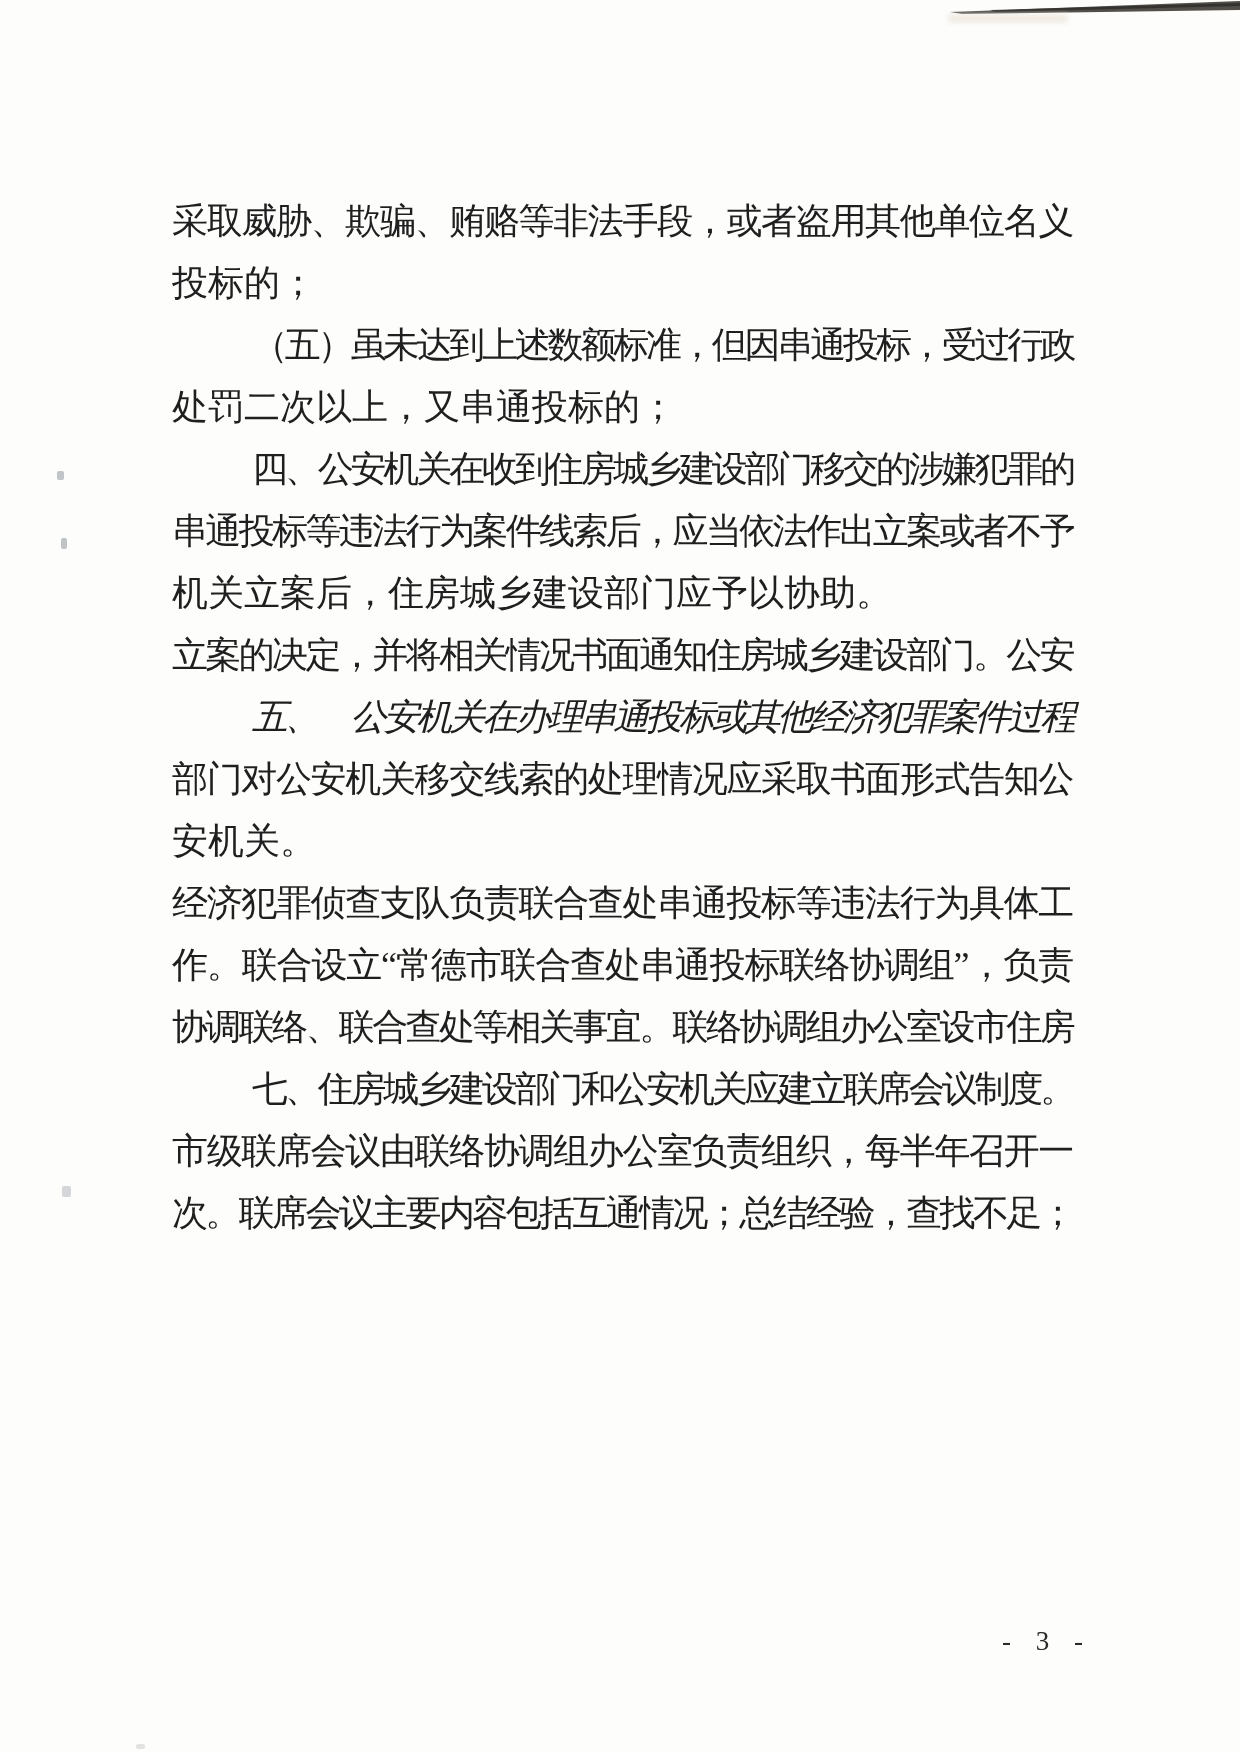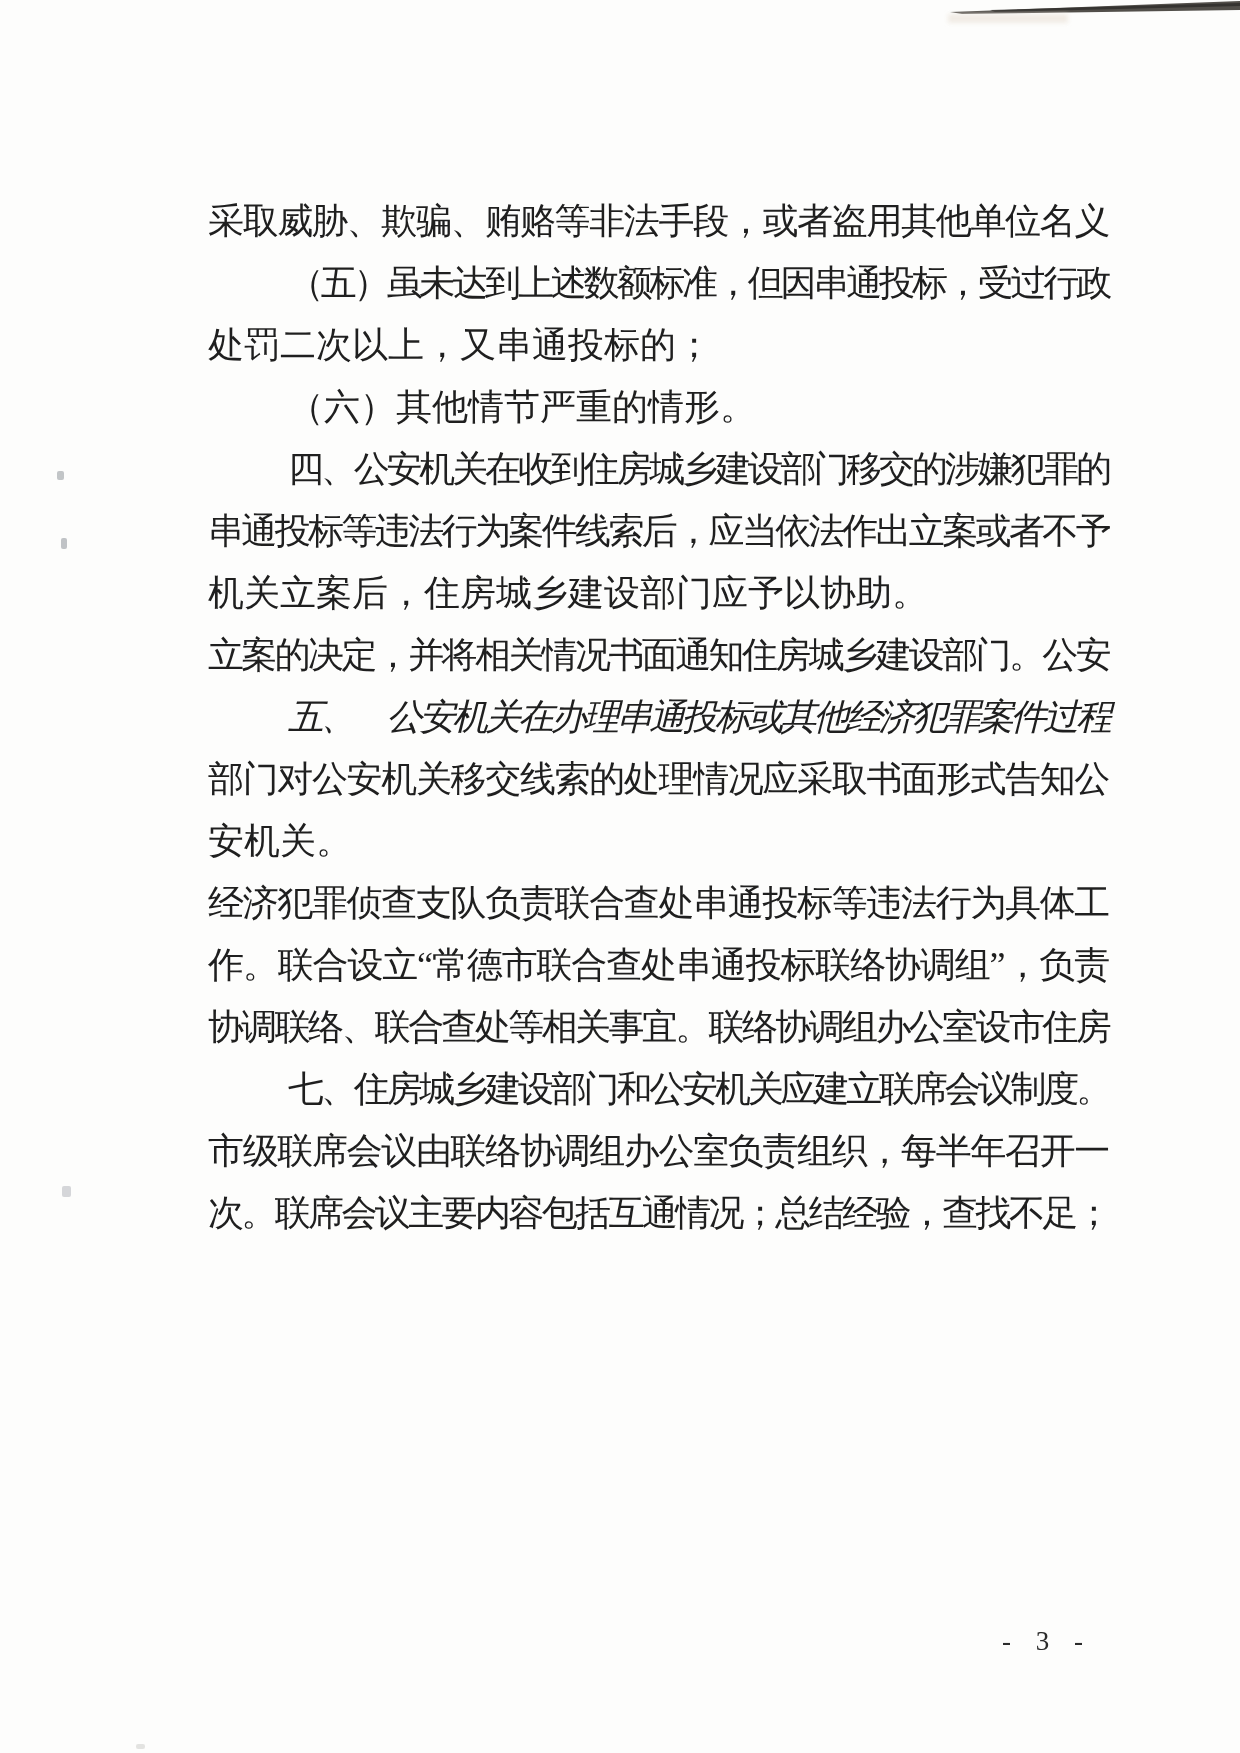--- a/index.html
+++ b/index.html
@@ -22,21 +22,20 @@
     top: 190px;
     width: 940px;
   }
   .doc-line {
     height: 62px;
     line-height: 62px;
     font-size: 36px;
     color: #1f1f1f;
     white-space: nowrap;
     text-rendering: optimizeLegibility;
-    margin-left: 36px;
   }
   .doc-line.indent { padding-left: 80px; }
   .line-text { display: inline-block; white-space: nowrap; }
 
   .page-number {
     position: absolute;
     left: 1002px;
     top: 1626px;
     font-size: 27px;
     letter-spacing: 9px;
@@ -76,23 +75,23 @@
   </svg>
   <div class="smudge"></div>
 
   <div class="speck speck-1"></div>
   <div class="speck speck-2"></div>
   <div class="speck speck-3"></div>
   <div class="speck speck-4"></div>
 
   <div class="content">
       <div class="doc-line"><span class="line-text" style="letter-spacing: -1.34615px;">采取威胁、欺骗、贿赂等非法手段，或者盗用其他单位名义</span></div>
+      <div class="doc-line"><span class="line-text">投标的；</span></div>
       <div class="doc-line indent"><span class="line-text" style="letter-spacing: -3.16px;">（五）虽未达到上述数额标准，但因串通投标，受过行政</span></div>
       <div class="doc-line"><span class="line-text">处罚二次以上，又串通投标的；</span></div>
-      <div class="doc-line indent"><span class="line-text">（六）其他情节严重的情形。</span></div>
       <div class="doc-line indent"><span class="line-text" style="letter-spacing: -3.16px;">四、公安机关在收到住房城乡建设部门移交的涉嫌犯罪的</span></div>
       <div class="doc-line"><span class="line-text" style="letter-spacing: -2.62963px;">串通投标等违法行为案件线索后，应当依法作出立案或者不予</span></div>
       <div class="doc-line"><span class="line-text">机关立案后，住房城乡建设部门应予以协助。</span></div>
       <div class="doc-line"><span class="line-text" style="letter-spacing: -2.62963px;">立案的决定，并将相关情况书面通知住房城乡建设部门。公安</span></div>
       <div class="doc-line indent"><span class="line-text" style="letter-spacing: -3.16px; font-style: italic;">五、　公安机关在办理串通投标或其他经济犯罪案件过程</span></div>
       <div class="doc-line"><span class="line-text" style="letter-spacing: -1.34615px;">部门对公安机关移交线索的处理情况应采取书面形式告知公</span></div>
       <div class="doc-line"><span class="line-text">安机关。</span></div>
       <div class="doc-line"><span class="line-text" style="letter-spacing: -1.34615px;">经济犯罪侦查支队负责联合查处串通投标等违法行为具体工</span></div>
       <div class="doc-line"><span class="line-text" style="letter-spacing: -1.14699px;">作。联合设立“常德市联合查处串通投标联络协调组”，负责</span></div>
       <div class="doc-line"><span class="line-text" style="letter-spacing: -2.62963px;">协调联络、联合查处等相关事宜。联络协调组办公室设市住房</span></div>

